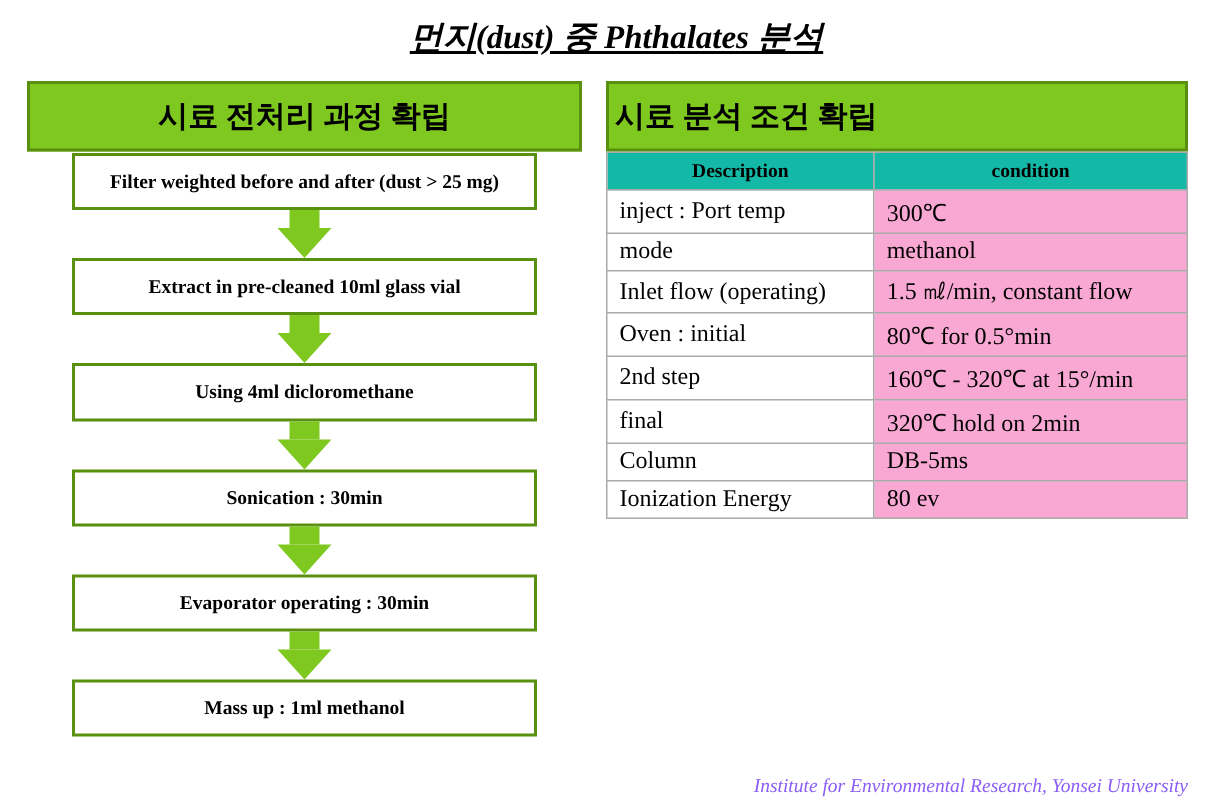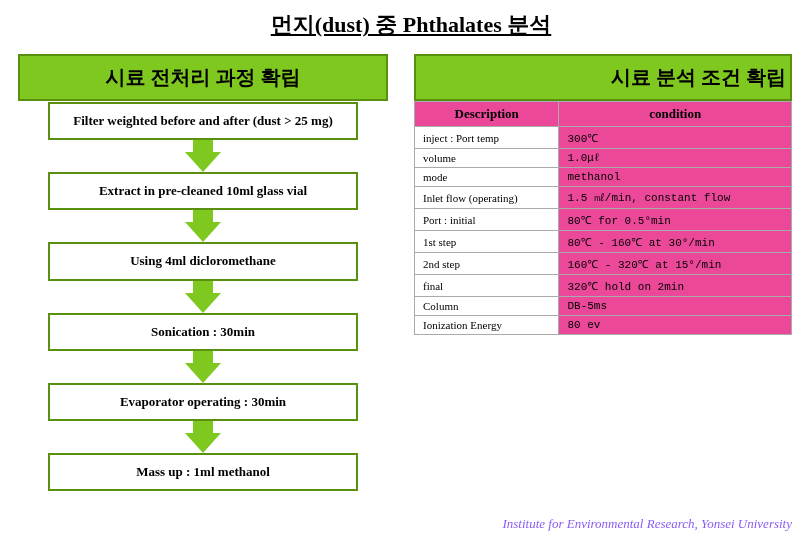--- a/index.html
+++ b/index.html
@@ -12,26 +12,27 @@
       overflow: hidden;
       position: relative;
     }
 
     .page-title {
       text-align: center;
       font-size: 22px;
       font-weight: bold;
       text-decoration: underline;
       margin: 10px 0 14px 0;
+      font-style: italic;
       padding-left: 12px;
     }
 
     .main-layout {
       display: flex;
-      gap: 26px;
+      gap: 16px;
       padding: 0 18px;
     }
 
     
     .left-panel {
       width: 370px;
       flex-shrink: 0;
     }
 
     .panel-header-green {
@@ -83,54 +84,53 @@
     }
 
     
     .right-panel {
       flex: 1;
     }
 
     .panel-header-green-right {
       background: #7EC820;
       border: 2px solid #5a9010;
-      text-align: right;
+      text-align: left;
       font-size: 20px;
       font-weight: bold;
       padding: 8px 4px;
       color: #000;
     }
 
     .data-table {
       width: 100%;
       border-collapse: collapse;
       margin-top: 0;
     }
 
     .data-table th {
       border: 1px solid #aaa;
       padding: 4px 8px;
-      background: #ec4899;
+      background: #14b8a6;
       font-weight: bold;
       font-size: 13px;
     }
 
     .data-table td {
       border: 1px solid #aaa;
       padding: 3px 8px;
-      font-size: 11px;
+      font-size: 16px;
       vertical-align: middle;
     }
 
     .data-table td:first-child {
       background: #fff;
     }
     .data-table td:last-child {
-      background: #ec4899;
-      font-family: Liberation Mono, monospace;
+      background: #f9a8d4;
     }
 
     .footer-text {
       position: absolute;
       bottom: 8px;
       right: 18px;
       font-style: italic;
       font-size: 13px;
       color: #8b5cf6;
       font-family: 'Times New Roman', Times, serif;
@@ -185,38 +185,30 @@
           <th>condition</th>
         </tr>
       </thead>
       <tbody>
 
       <tr>
             <td>inject : Port temp</td>
             <td>300℃</td>
           </tr>
           <tr>
-            <td>volume</td>
-            <td>1.0μℓ</td>
-          </tr>
-          <tr>
             <td>mode</td>
             <td>methanol</td>
           </tr>
           <tr>
             <td>Inlet flow (operating)</td>
             <td>1.5 ㎖/min, constant flow</td>
           </tr>
           <tr>
-            <td>Port : initial</td>
+            <td>Oven : initial</td>
             <td>80℃  for 0.5°min</td>
-          </tr>
-          <tr>
-            <td>1st step</td>
-            <td>80℃ - 160℃  at 30°/min</td>
           </tr>
           <tr>
             <td>2nd step</td>
             <td>160℃ - 320℃  at 15°/min</td>
           </tr>
           <tr>
             <td>final</td>
             <td>320℃ hold on 2min</td>
           </tr>
           <tr>

